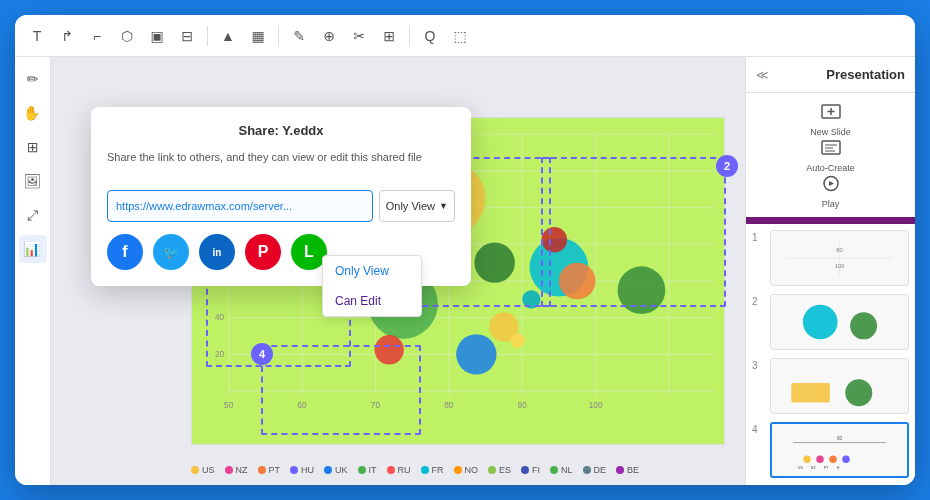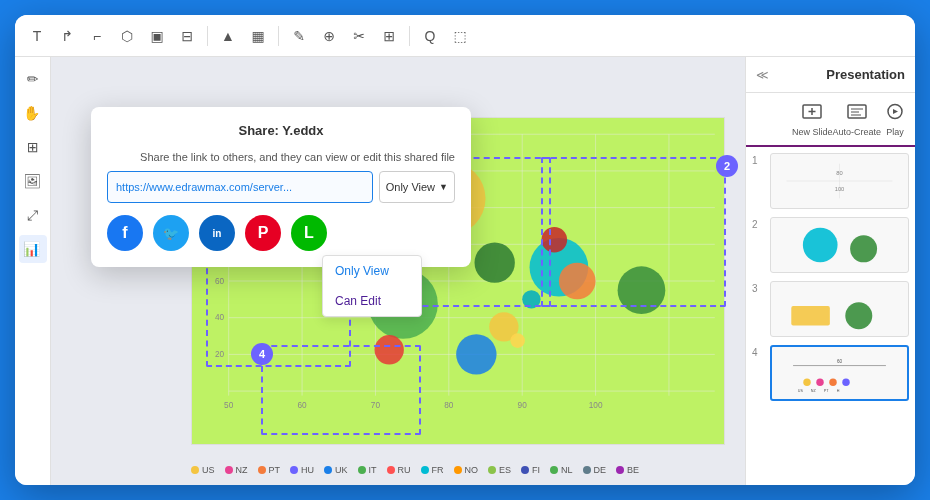--- a/index.html
+++ b/index.html
@@ -170,23 +170,24 @@
     }
     .panel-expand-icon {
       font-size: 12px;
       color: #888;
       cursor: pointer;
     }
 
     .panel-actions {
       display: flex;
       align-items: center;
-      justify-content: flex-end;
+      justify-content: space-between;
       padding: 8px 6px;
-      border-bottom: 2px solid #701a75;
+      border-bottom: 7px solid #701a75;
+      flex-direction: column;
     }
     .panel-action {
       display: flex;
       flex-direction: column;
       align-items: center;
       gap: 2px;
       cursor: pointer;
       font-size: 9px;
       color: #555;
     }
@@ -281,23 +282,22 @@
       text-align: center;
       font-size: 13px;
       font-weight: 600;
       color: #333;
       margin-bottom: 12px;
     }
 
     .dialog-desc {
       font-size: 11px;
       color: #555;
-      margin-bottom: 6px;
+      margin-bottom: 25px;
       line-height: 1.4;
-      text-align: right;
     }
 
     .share-link-row {
       display: flex;
       gap: 6px;
       margin-bottom: 12px;
       align-items: center;
     }
 
     .link-input {

